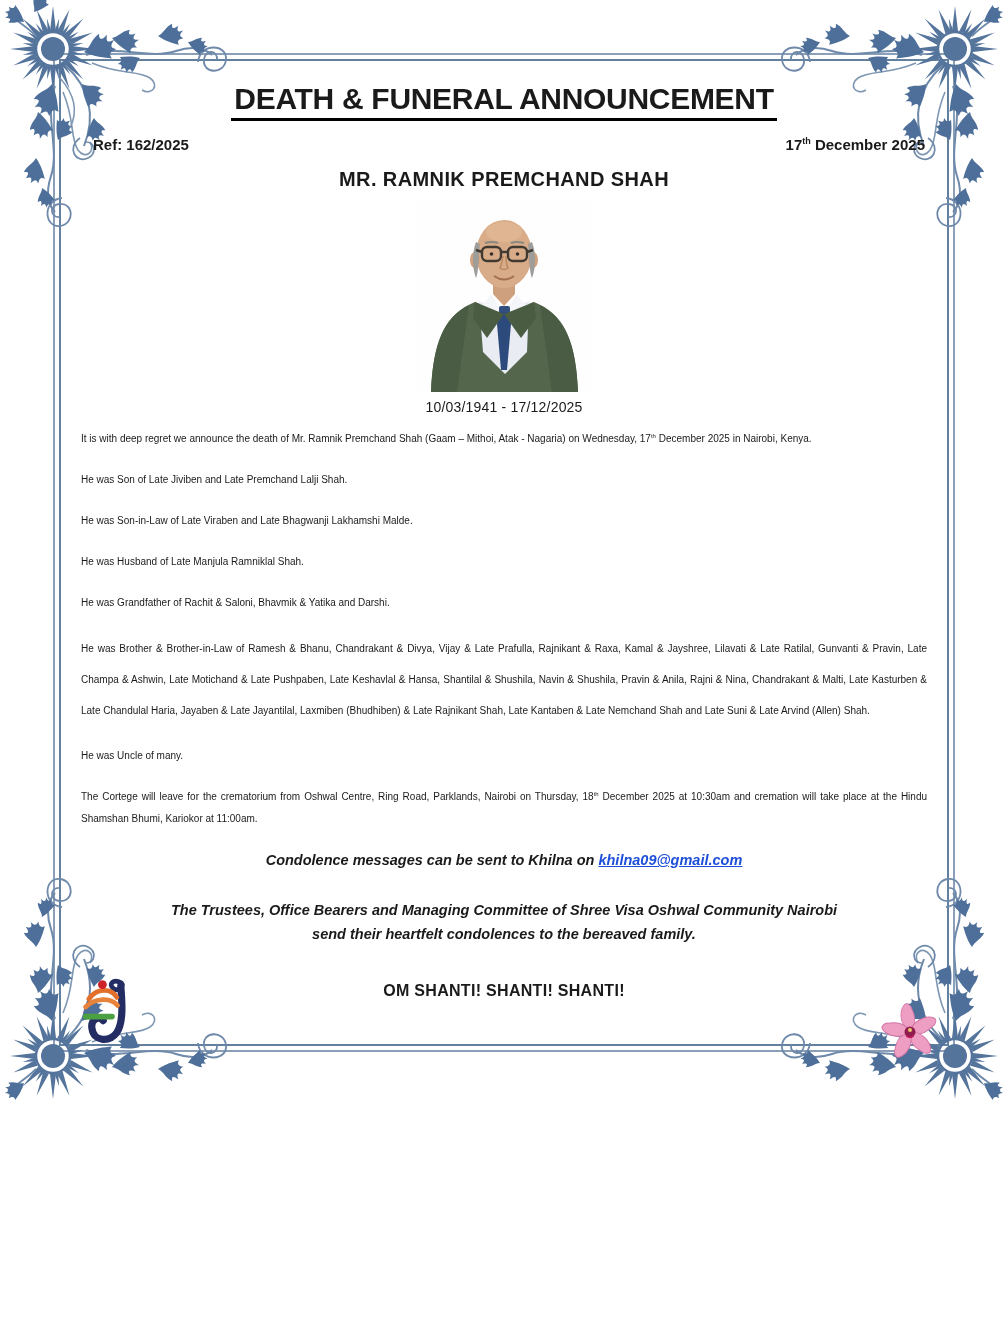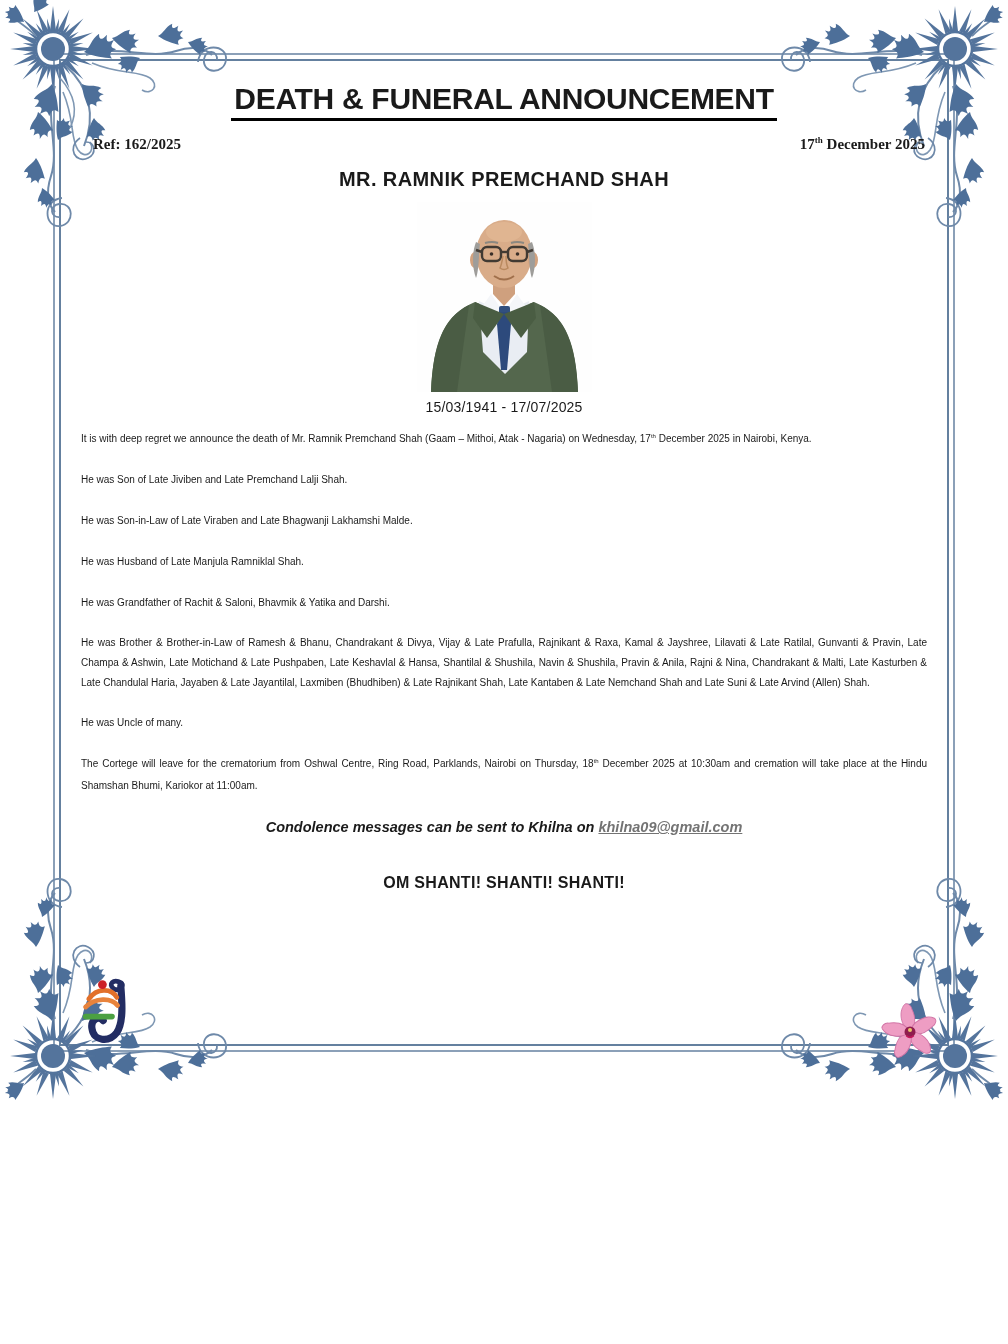--- a/index.html
+++ b/index.html
@@ -14,33 +14,33 @@
   .corner{position:absolute;width:238px;height:238px;pointer-events:none;}
   .corner svg{display:block;width:100%;height:100%;}
   .corner.tl{top:0;left:0;}
   .corner.tr{top:0;right:0;transform:scaleX(-1);}
   .corner.bl{bottom:0;left:0;transform:scaleY(-1);}
   .corner.br{bottom:0;right:0;transform:scale(-1,-1);}
   .content{position:absolute;left:62px;right:62px;top:62px;bottom:62px;padding:20px 19px 0;}
   h1{font-size:30px;font-weight:700;text-align:center;margin:0 0 15px;letter-spacing:-0.3px;}
   h1 .title-text{display:inline-block;border-bottom:3px solid #000;padding:0 3px 2px;}
   .meta-row{display:flex;justify-content:space-between;align-items:baseline;
-    font-weight:700;font-size:15px;margin:14px 0 0;padding:0 2px 0 12px;font-family:Liberation Serif, serif;}
+    font-weight:700;font-size:15px;margin:14px 0 0;padding:0 2px 0 12px;}
   h2{font-size:20px;font-weight:700;text-align:center;margin:15px 0 11px;letter-spacing:0.4px;}
   .photo-wrap{text-align:center;margin:0 0 13px;}
   .photo{width:175px;height:190px;margin:0 auto;line-height:0;}
   .photo svg{width:100%;height:100%;}
   .caption{font-size:14px;margin-top:7px;letter-spacing:0.2px;}
   p{font-size:10px;line-height:22px;margin:0 0 19px;}
-  p.long{line-height:20px;}
+  p.long{line-height:31px;}
   .just{text-align:justify;}
   .center{text-align:center;}
   .bi{font-weight:700;font-style:italic;font-size:14.5px;}
   .condolence{margin:6px 0 27px;}
-  .email{color:#737373;text-decoration:underline;cursor:pointer;}
+  .email{color:#1d4ed8;text-decoration:underline;cursor:pointer;}
   .quote{font-size:15px;margin:0 0 15px;}
   .trustees{line-height:24px;margin:0 0 14px;}
   .om{font-weight:700;font-size:16px;letter-spacing:0.3px;margin:34px 0 0;}
   sup{font-size:0.6em;vertical-align:super;line-height:0;}
   .logo{position:absolute;left:76px;bottom:50px;width:72px;height:80px;line-height:0;}
   .logo svg,.flower svg{width:100%;height:100%;display:block;}
   .flower{position:absolute;right:66px;bottom:40px;width:64px;height:68px;line-height:0;}
 </style>
 </head>
 <body>
@@ -293,35 +293,36 @@
             <path d="M110,50 L116,48"></path>
           </g>
           <circle cx="74.5" cy="52" r="1.8" fill="#3a2f28"></circle>
           <circle cx="100.5" cy="52" r="1.8" fill="#3a2f28"></circle>
           <path d="M68,41 Q75,39 81,41" stroke="#8c8880" stroke-width="2" fill="none"></path>
           <path d="M94,41 Q100,39 107,41" stroke="#8c8880" stroke-width="2" fill="none"></path>
           <path d="M86,54 C85,60 84,64 83,66 Q87,69 91,66 C90,64 89,60 89,54" fill="none" stroke="#b9895f" stroke-width="1.5"></path>
           <path d="M77,74 Q87,81 97,74" fill="none" stroke="#a06f4b" stroke-width="2"></path>
         </svg>
       </div>
-      <div class="caption">15/03/1941 - 17/07/2025</div>
+      <div class="caption">10/03/1941 - 17/12/2025</div>
     </div>
 
     <p class="just">It is with deep regret we announce the death of Mr. Ramnik Premchand Shah (Gaam – Mithoi, Atak - Nagaria) on Wednesday, 17<sup>th</sup> December 2025 in Nairobi, Kenya.</p>
     <p>He was Son of Late Jiviben and Late Premchand Lalji Shah.</p>
     <p>He was Son-in-Law of Late Viraben and Late Bhagwanji Lakhamshi Malde.</p>
     <p>He was Husband of Late Manjula Ramniklal Shah.</p>
     <p>He was Grandfather of Rachit &amp; Saloni, Bhavmik &amp; Yatika and Darshi.</p>
     <p class="just long">He was Brother &amp; Brother-in-Law of Ramesh &amp; Bhanu, Chandrakant &amp; Divya, Vijay &amp; Late Prafulla, Rajnikant &amp; Raxa, Kamal &amp; Jayshree, Lilavati &amp; Late Ratilal, Gunvanti &amp; Pravin, Late Champa &amp; Ashwin, Late Motichand &amp; Late Pushpaben, Late Keshavlal &amp; Hansa, Shantilal &amp; Shushila, Navin &amp; Shushila, Pravin &amp; Anila, Rajni &amp; Nina, Chandrakant &amp; Malti, Late Kasturben &amp; Late Chandulal Haria, Jayaben &amp; Late Jayantilal, Laxmiben (Bhudhiben) &amp; Late Rajnikant Shah, Late Kantaben &amp; Late Nemchand Shah and Late Suni &amp; Late Arvind (Allen) Shah.</p>
     <p>He was Uncle of many.</p>
     <p class="just">The Cortege will leave for the crematorium from Oshwal Centre, Ring Road, Parklands, Nairobi on Thursday, 18<sup>th</sup> December 2025 at 10:30am and cremation will take place at the Hindu Shamshan Bhumi, Kariokor at 11:00am.</p>
 
     <p class="center bi condolence"><span>Condolence messages can be sent to Khilna on </span><a class="email">khilna09@gmail.com</a></p>
 
 
+    <p class="center bi trustees"><span>The Trustees, Office Bearers and Managing Committee of Shree Visa Oshwal Community Nairobi</span><br><span>send their heartfelt condolences to the bereaved family.</span></p>
 
     <p class="center om">OM SHANTI! SHANTI! SHANTI!</p>
   </div>
 
   <div class="logo">
     <svg viewBox="0 0 90 100" xmlns="http://www.w3.org/2000/svg">
       <path d="M57,10 C46,4 40,12 47,17 C51,20 57,18 58,12" fill="none" stroke="#232d63" stroke-width="6" stroke-linecap="round"></path>
       <path d="M56,14 C58,38 59,60 51,72 C41,85 22,83 20,67 C18,56 28,50 34,57" fill="none" stroke="#232d63" stroke-width="9" stroke-linecap="round"></path>
       <path d="M16,30 C26,16 44,16 51,28" fill="none" stroke="#e2702a" stroke-width="6" stroke-linecap="round"></path>
       <path d="M12,40 C24,28 44,28 52,38" fill="none" stroke="#e8833c" stroke-width="6" stroke-linecap="round"></path>

